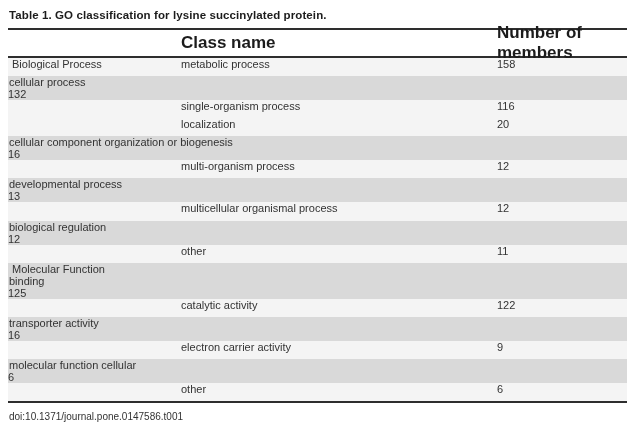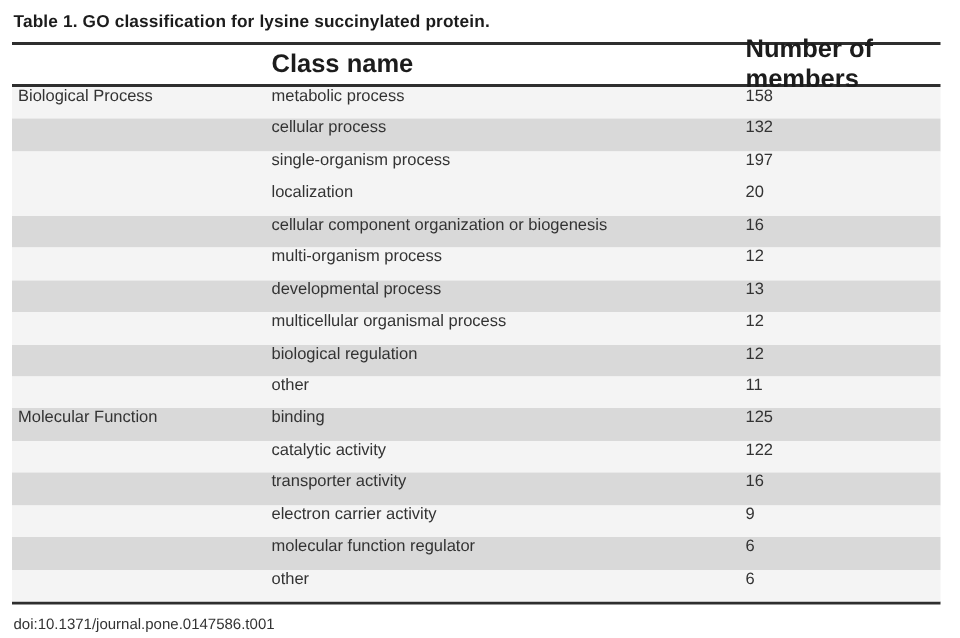--- a/index.html
+++ b/index.html
@@ -51,20 +51,21 @@
   .row {
     flex: 1;
     display: flex;
     align-items: flex-start;
     font-size: 11px;
     color: #333333;
     background: var(--row-light, #f4f4f4);
   }
   .row.shaded {
     background: var(--row-shaded, #d9d9d9);
+    flex-direction: column;
   }
   .footer-doi {
     font-size: 10px;
     color: #333333;
     padding: 8px 0 0 1px;
   }
 </style>
 </head>
 <body>
 
@@ -87,21 +88,21 @@
     <div class="c3">158</div>
   </div>
         <div class="row shaded">
     <div class="c1"></div>
     <div class="c2">cellular process</div>
     <div class="c3">132</div>
   </div>
         <div class="row">
     <div class="c1"></div>
     <div class="c2">single-organism process</div>
-    <div class="c3">197</div>
+    <div class="c3">116</div>
   </div>
         <div class="row">
     <div class="c1"></div>
     <div class="c2">localization</div>
     <div class="c3">20</div>
   </div>
         <div class="row shaded">
     <div class="c1"></div>
     <div class="c2">cellular component organization or biogenesis</div>
     <div class="c3">16</div>
@@ -146,21 +147,21 @@
     <div class="c2">transporter activity</div>
     <div class="c3">16</div>
   </div>
         <div class="row">
     <div class="c1"></div>
     <div class="c2">electron carrier activity</div>
     <div class="c3">9</div>
   </div>
         <div class="row shaded">
     <div class="c1"></div>
-    <div class="c2">molecular function regulator</div>
+    <div class="c2">molecular function cellular</div>
     <div class="c3">6</div>
   </div>
         <div class="row">
     <div class="c1"></div>
     <div class="c2">other</div>
     <div class="c3">6</div>
   </div>
       </div>
 
   </div>

